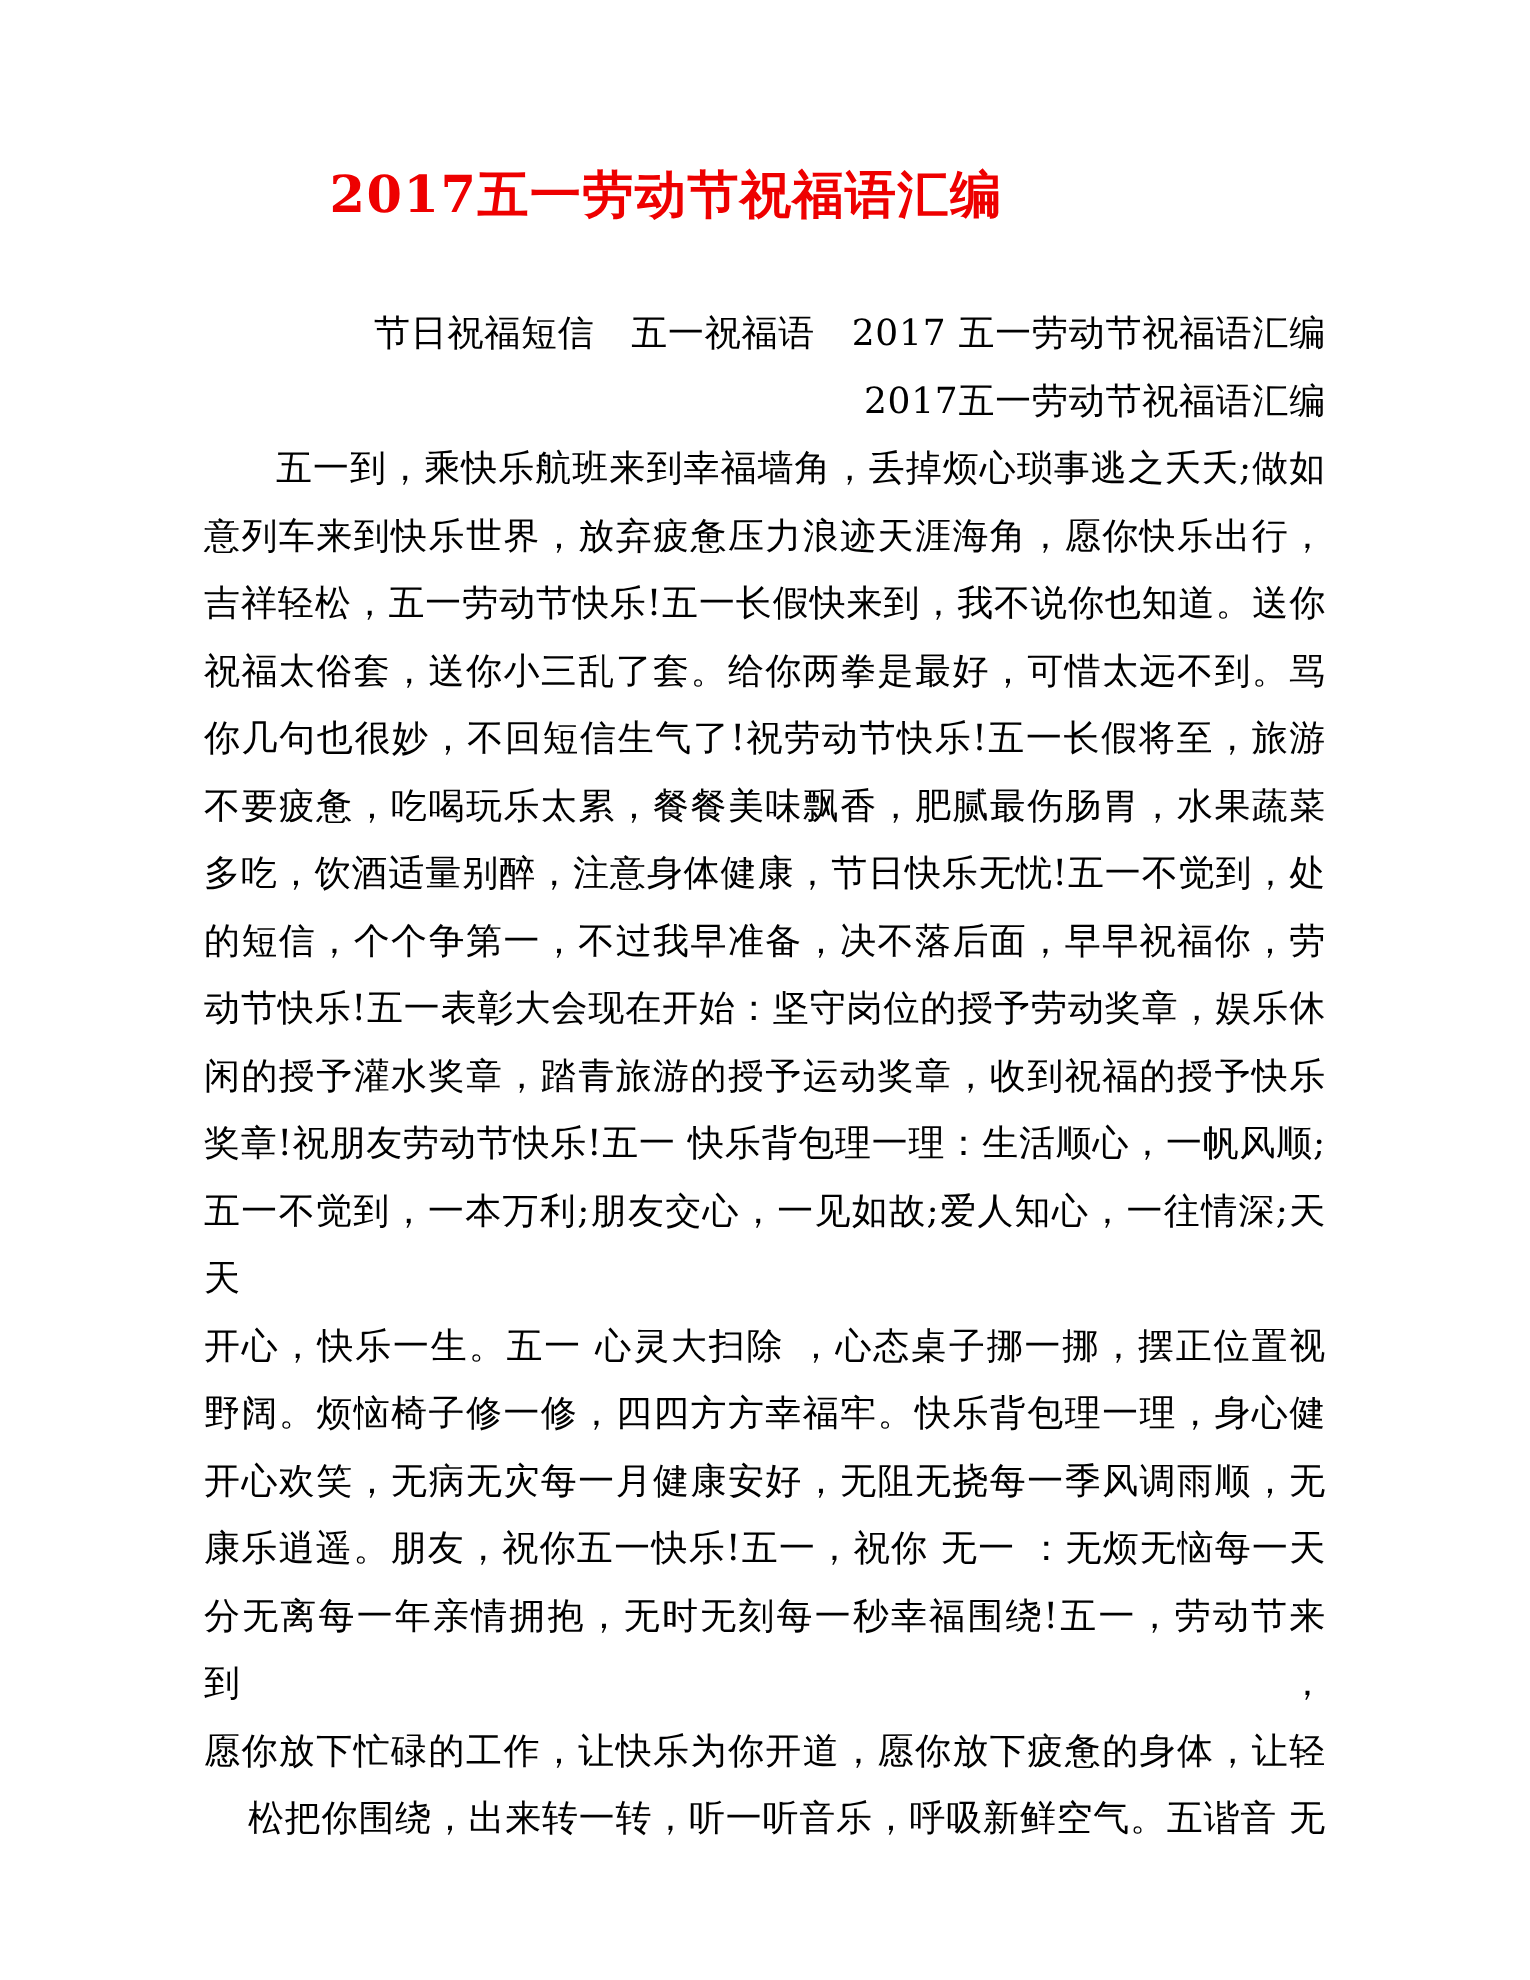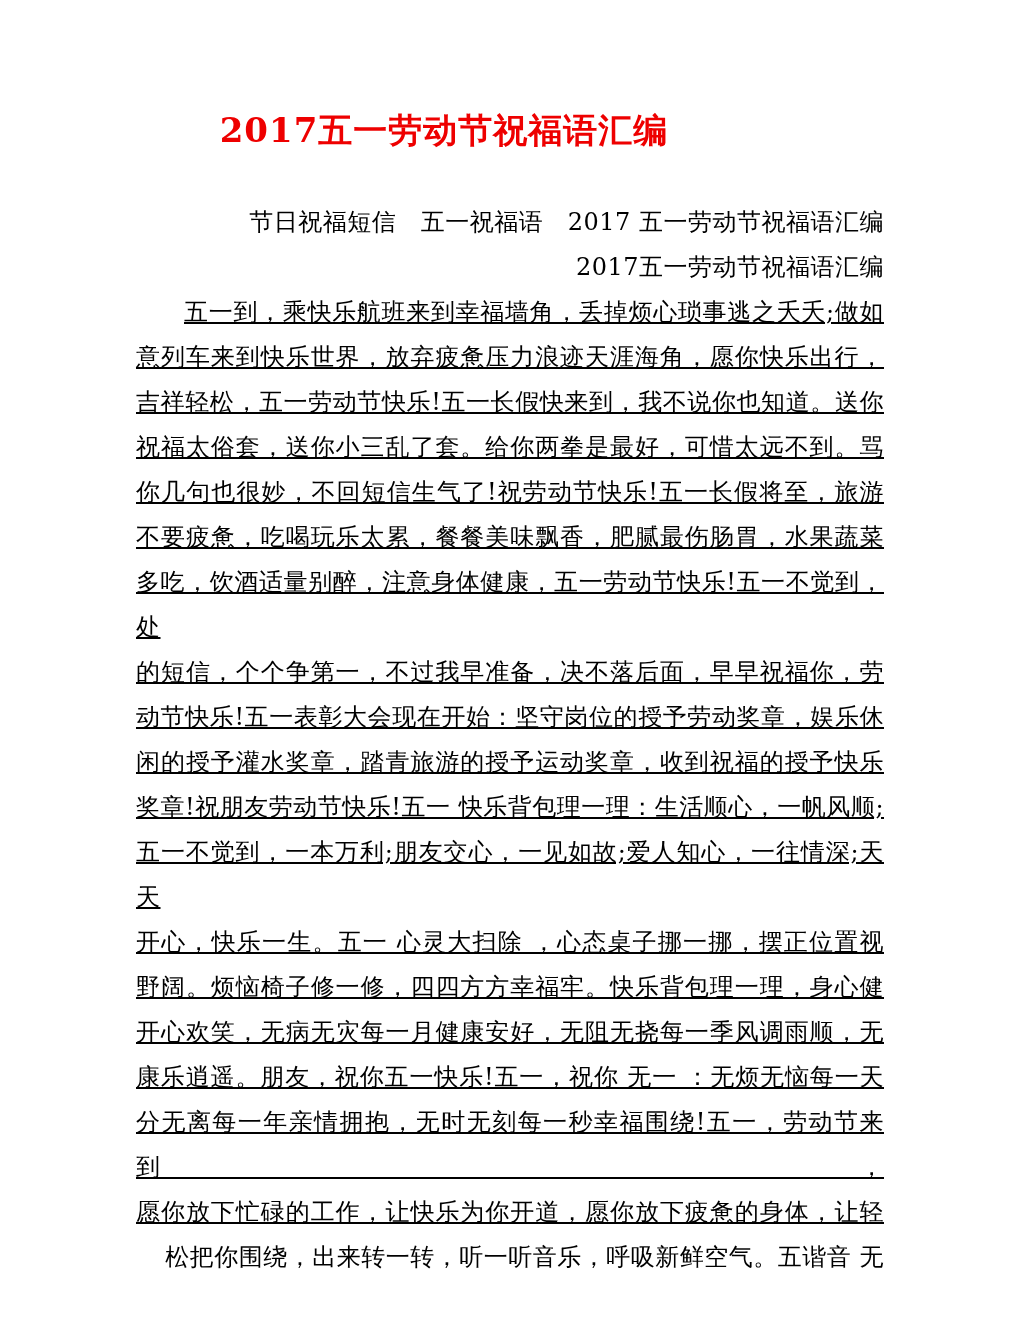--- a/index.html
+++ b/index.html
@@ -35,41 +35,40 @@
     letter-spacing: 0.5px;
   }
   .line {
     white-space: nowrap;
     text-align: right;
   }
   .line.fill {
     white-space: normal;
     text-align: justify;
     text-align-last: justify;
-    text-decoration: underline;
   }
   .line.indent {
     text-indent: 2em;
   }
 </style>
 </head>
 <body>
 
 <div class="doc">
   <h1 class="doc-title">2017五一劳动节祝福语汇编</h1>
   <div class="content">
     <div class="line indent">节日祝福短信　五一祝福语　2017 五一劳动节祝福语汇编</div>
     <div class="line indent">2017五一劳动节祝福语汇编</div>
     <div class="line fill indent">五一到，乘快乐航班来到幸福墙角，丢掉烦心琐事逃之夭夭;做如</div>
     <div class="line fill">意列车来到快乐世界，放弃疲惫压力浪迹天涯海角，愿你快乐出行，</div>
     <div class="line fill">吉祥轻松，五一劳动节快乐!五一长假快来到，我不说你也知道。送你</div>
     <div class="line fill">祝福太俗套，送你小三乱了套。给你两拳是最好，可惜太远不到。骂</div>
     <div class="line fill">你几句也很妙，不回短信生气了!祝劳动节快乐!五一长假将至，旅游</div>
     <div class="line fill">不要疲惫，吃喝玩乐太累，餐餐美味飘香，肥腻最伤肠胃，水果蔬菜</div>
-    <div class="line fill">多吃，饮酒适量别醉，注意身体健康，五一劳动节快乐!五一不觉到，处</div>
+    <div class="line fill">多吃，饮酒适量别醉，注意身体健康，节日快乐无忧!五一不觉到，处</div>
     <div class="line fill">的短信，个个争第一，不过我早准备，决不落后面，早早祝福你，劳</div>
     <div class="line fill">动节快乐!五一表彰大会现在开始：坚守岗位的授予劳动奖章，娱乐休</div>
     <div class="line fill">闲的授予灌水奖章，踏青旅游的授予运动奖章，收到祝福的授予快乐</div>
     <div class="line fill">奖章!祝朋友劳动节快乐!五一 快乐背包理一理：生活顺心，一帆风顺;</div>
     <div class="line fill">五一不觉到，一本万利;朋友交心，一见如故;爱人知心，一往情深;天天</div>
     <div class="line fill">开心，快乐一生。五一 心灵大扫除 ，心态桌子挪一挪，摆正位置视</div>
     <div class="line fill">野阔。烦恼椅子修一修，四四方方幸福牢。快乐背包理一理，身心健</div>
     <div class="line fill">开心欢笑，无病无灾每一月健康安好，无阻无挠每一季风调雨顺，无</div>
     <div class="line fill">康乐逍遥。朋友，祝你五一快乐!五一，祝你 无一 ：无烦无恼每一天</div>
     <div class="line fill">分无离每一年亲情拥抱，无时无刻每一秒幸福围绕!五一，劳动节来到，</div>

